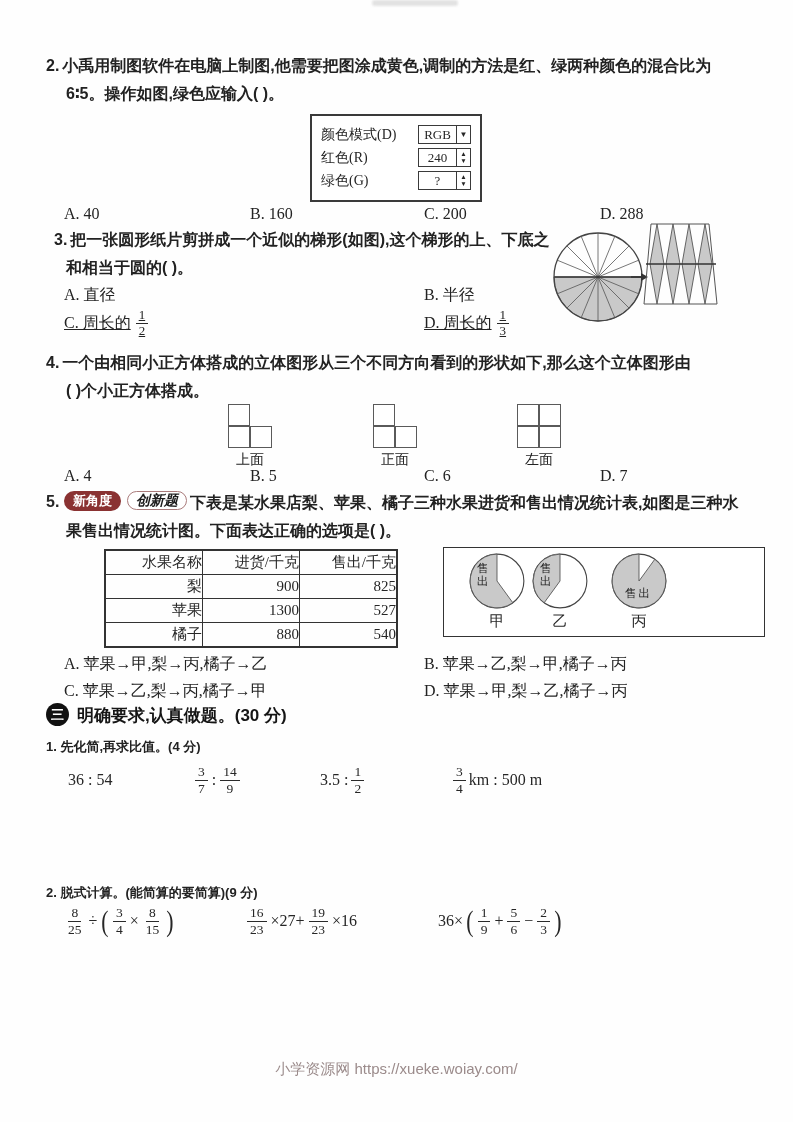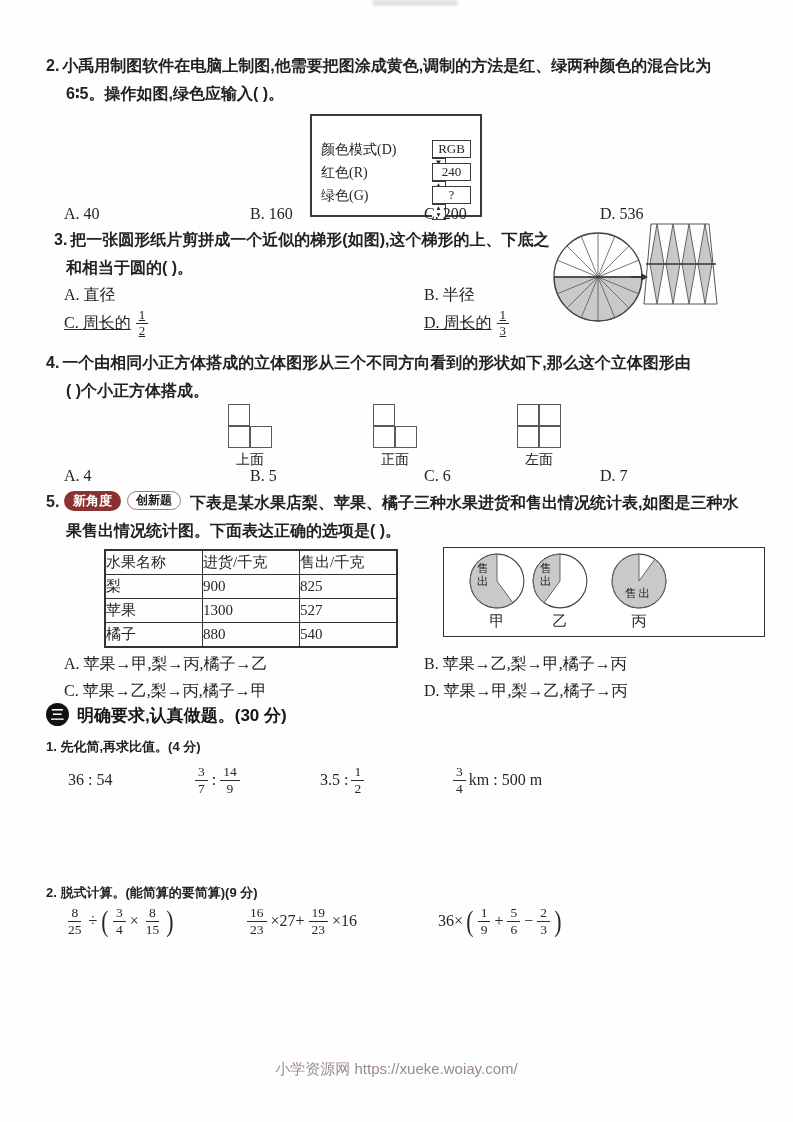--- a/index.html
+++ b/index.html
@@ -7,24 +7,24 @@
         font-family:"Liberation Serif","DejaVu Serif",serif;color:#262626;}
   .abs{position:absolute;}
   .nowrap{white-space:nowrap;}
   .stem{font-family:"Liberation Sans","DejaVu Sans",sans-serif;font-weight:600;font-size:16px;color:#222;}
   .qnum{font-family:"Liberation Sans","DejaVu Sans",sans-serif;font-weight:700;font-size:16px;margin-right:3px;}
   .opt{font-size:16px;color:#232323;}
   .optflex{display:flex;align-items:center;gap:4px;text-decoration:underline;}
   .smudge{position:absolute;left:372px;top:0;width:86px;height:6px;background:#e2e2e2;border-radius:3px;filter:blur(1px);}
   
   .dialog{position:absolute;left:310px;top:114px;width:172px;border:2px solid #3a3a3a;background:#fff;
-          padding:22px 9px 8px 9px;box-sizing:border-box;}
+          padding:7px 9px 8px 9px;box-sizing:border-box;}
   .dlg-row{display:flex;justify-content:space-between;align-items:center;height:23px;}
   .dlg-label{font-size:14px;color:#242424;}
-  .ctl{display:inline-flex;align-items:stretch;height:19px;flex-direction:column;}
+  .ctl{display:inline-flex;align-items:stretch;height:19px;}
   .ctl-val{display:inline-flex;align-items:center;justify-content:center;min-width:33px;padding:0 2px;
            border:1.3px solid #3a3a3a;font-size:13px;background:#fff;}
   .ctl-btn{display:inline-flex;flex-direction:column;align-items:center;justify-content:center;
            width:13px;border:1.3px solid #3a3a3a;border-left:none;font-size:7px;line-height:1;background:#fff;}
   .ctl-btn.dd{font-size:8px;}
   .spin-up,.spin-down{display:block;font-size:6.5px;line-height:1.05;}
   
   .frac{display:inline-flex;flex-direction:column;align-items:center;vertical-align:middle;
         line-height:1.12;font-size:13.5px;margin:0 1px;}
   .fn{border-bottom:1.2px solid #2a2a2a;padding:0 3px;}
@@ -32,37 +32,37 @@
   .fr14{font-size:13px;}
   .expr{position:absolute;display:flex;align-items:center;gap:2px;font-size:16px;height:40px;}
   .op{padding:0 1px;}
   .par{font-size:29px;font-weight:400;line-height:1;transform:scaleX(.75);}
   
   .vcell{position:absolute;width:22px;height:22px;border:1px solid #5a5a5a;background:#fff;box-sizing:border-box;}
   .vlabel{position:absolute;top:47px;width:44px;text-align:center;font-size:14px;color:#222;}
   .viewbox{position:absolute;width:46px;height:64px;}
   
   table.fruit{position:absolute;left:104px;top:549px;border-collapse:collapse;border:2px solid #333;}
-  table.fruit td{border:1.2px solid #333;width:96px;height:23px;text-align:left;font-size:15px;padding:0;}
+  table.fruit td{border:1.2px solid #333;width:96px;height:23px;text-align:right;font-size:15px;padding:0;}
   
   .piebox{position:absolute;left:443px;top:547px;width:320px;height:88px;border:1.4px solid #333;background:#fff;}
   .pie-group{position:absolute;top:5px;width:56px;}
   .pie-svg{display:block;width:56px;height:56px;}
   .pie-circle{fill:#fff;stroke:#444;stroke-width:2;}
   .pie-shade{fill:#c9c9c9;stroke:#555;stroke-width:1.6;}
   .sold-v{position:absolute;left:8px;top:9px;width:14px;font-size:11.5px;line-height:1.15;word-break:break-all;color:#1c1c1c;}
   .sold-h{position:absolute;left:14px;top:33px;font-size:11.5px;color:#1c1c1c;letter-spacing:2px;}
   .pie-label{margin-top:3px;text-align:center;font-size:15px;}
   
   .badge-fill{position:absolute;left:64px;top:491px;height:20px;line-height:20px;padding:0 9px;border-radius:11px;
               background:#8a3232;color:#fff;font-family:"Liberation Sans","DejaVu Sans",sans-serif;
               font-weight:700;font-size:13px;}
   .badge-line{position:absolute;left:127px;top:491px;height:17px;line-height:17px;padding:0 8px;border-radius:11px;
               border:1.5px solid #aa7b7b;color:#1c1c1c;font-family:"Liberation Sans","DejaVu Sans",sans-serif;
-              font-weight:700;font-size:12px;background:#fff;}
+              font-weight:700;font-size:14px;background:#fff;font-style:italic;}
   
   .sec-icon{position:absolute;left:46px;top:703px;width:23px;height:23px;border-radius:50%;background:#111;
             color:#fff;text-align:center;line-height:23px;font-size:13px;font-weight:700;
             font-family:"Liberation Sans","DejaVu Sans",sans-serif;}
   .sec-title{position:absolute;left:77px;top:704px;font-family:"Liberation Sans","DejaVu Sans",sans-serif;
              font-weight:700;font-size:17px;color:#151515;}
   .sublabel{font-family:"Liberation Sans","DejaVu Sans",sans-serif;font-weight:600;font-size:13px;color:#222;}
   
   .footer-site{position:absolute;left:0;top:1060px;width:100%;text-align:center;font-size:15px;color:#9b8b8b;
                font-family:"Liberation Sans","DejaVu Sans",sans-serif;}
@@ -106,21 +106,21 @@
             <span class="spin-up">▲</span>
             <span class="spin-down">▼</span>
           </span>
       </span>
     </div>
   </div>
 
   <span class="abs opt" style="left:64px;top:205px">A. 40</span>
   <span class="abs opt" style="left:250px;top:205px">B. 160</span>
   <span class="abs opt" style="left:424px;top:205px">C. 200</span>
-  <span class="abs opt" style="left:600px;top:205px">D. 536</span>
+  <span class="abs opt" style="left:600px;top:205px">D. 288</span>
 
   <div class="abs stem nowrap" style="left:54px;top:230px">
     <span class="qnum">3.</span><span>把一张圆形纸片剪拼成一个近似的梯形(如图),这个梯形的上、下底之</span>
   </div>
   <div class="abs stem nowrap" style="left:66px;top:258px">和相当于圆的(        )。</div>
 
   <svg class="abs" style="left:545px;top:220px" width="235" height="115" viewBox="0 0 235 115">
     <path d="M97,57 A44,44 0 0 1 9,57 Z" fill="#c9c9c9" stroke="#555" stroke-width="0.8"></path>
     <g stroke="#555" stroke-width="0.8">
       <line x1="93.7" y1="40.2" x2="12.3" y2="73.8"></line>

